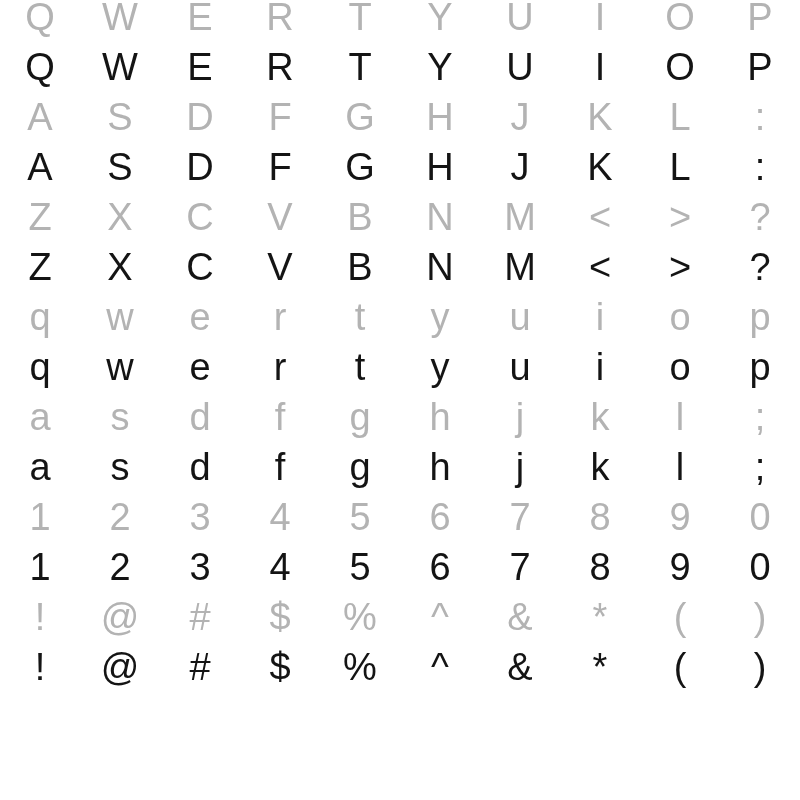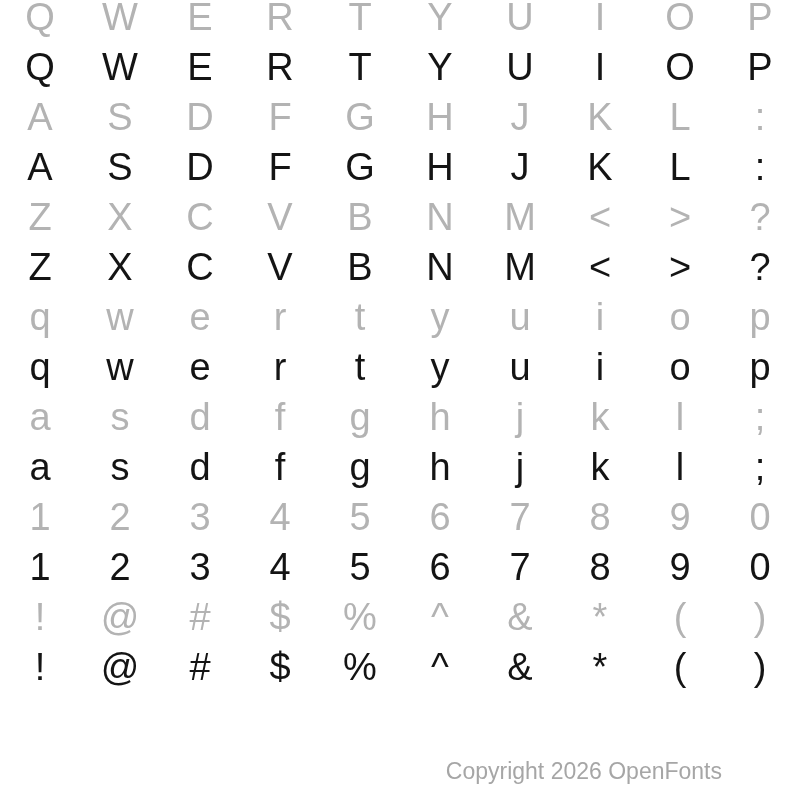--- a/index.html
+++ b/index.html
@@ -217,15 +217,14 @@
         <span class="glyph-cell">$</span>
         <span class="glyph-cell">%</span>
         <span class="glyph-cell">^</span>
         <span class="glyph-cell">&amp;</span>
         <span class="glyph-cell">*</span>
         <span class="glyph-cell">(</span>
         <span class="glyph-cell">)</span>
       </div>
     </div>
 
-  <div class="copyright-notice">Copyright 2026 OpenFonts</div>
 
 </div>
 
 </body></html>

